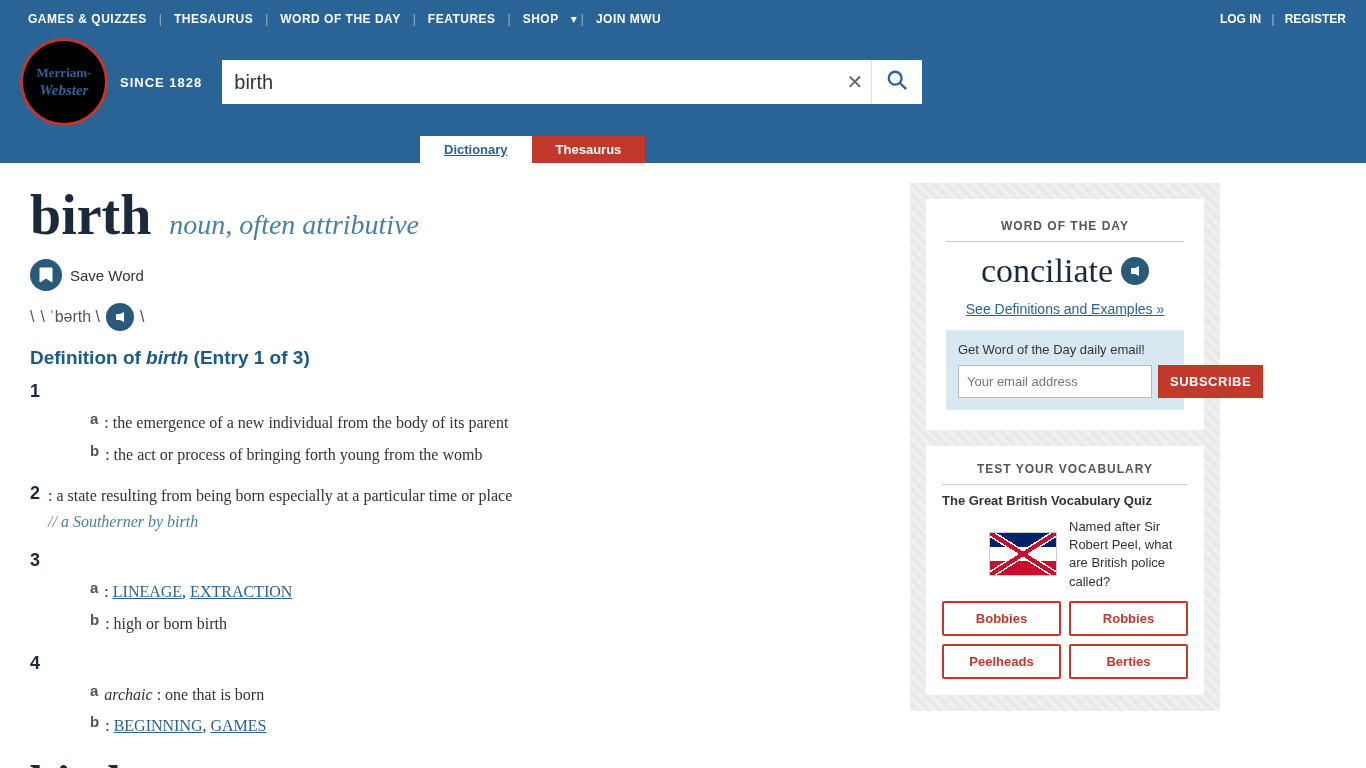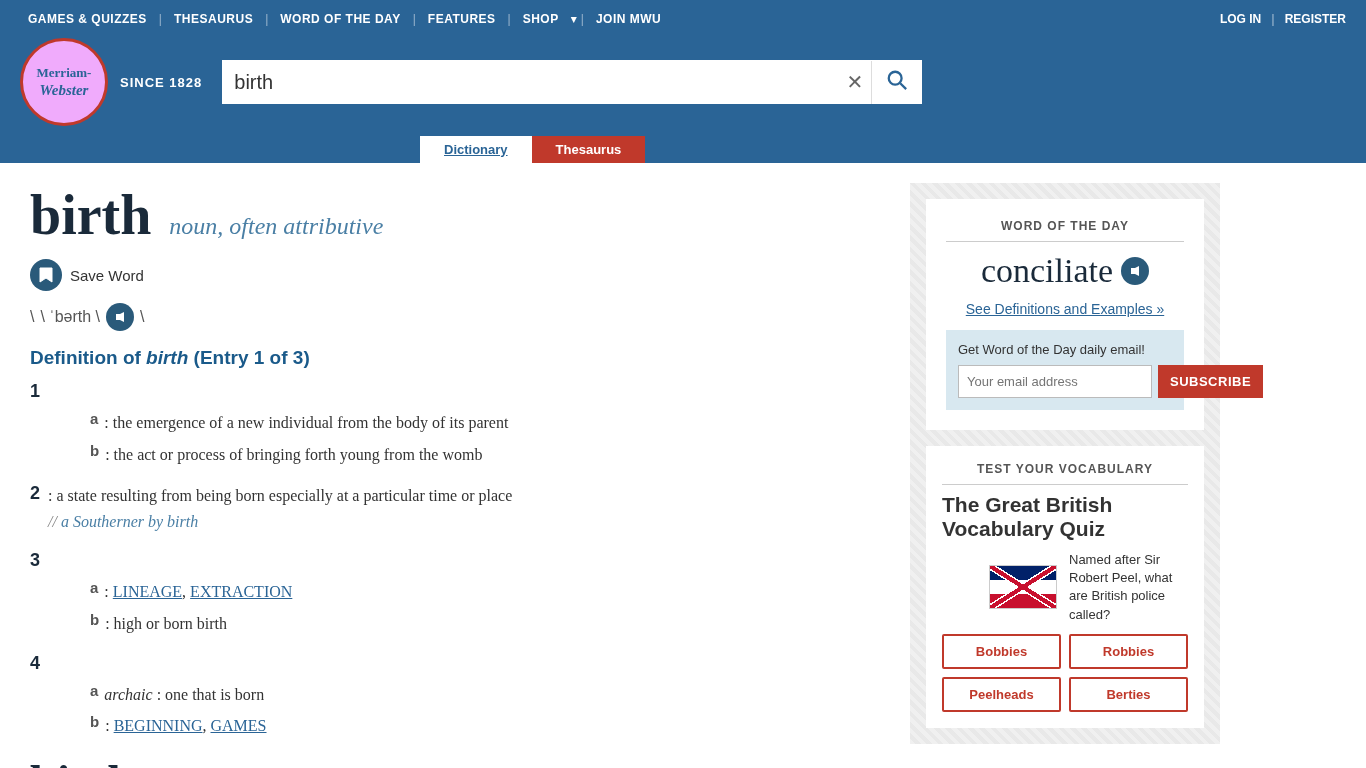--- a/index.html
+++ b/index.html
@@ -50,21 +50,21 @@
     }
     .logo-container {
       display: flex;
       align-items: center;
       gap: 12px;
     }
     .logo-circle {
       width: 88px;
       height: 88px;
       border-radius: 50%;
-      background: #f0abfc;
+      background: #000000;
       border: 3px solid #c0392b;
       display: flex;
       flex-direction: column;
       align-items: center;
       justify-content: center;
       color: #2a6496;
       font-weight: bold;
       font-size: 16px;
       line-height: 1.2;
       font-family: Georgia, serif;
@@ -154,21 +154,21 @@
     }
 
     .word-title {
       font-size: 56px;
       font-weight: bold;
       color: #1a2a3a;
       font-family: Georgia, serif;
       display: inline;
     }
     .word-pos {
-      font-size: 24px;
+      font-size: 28px;
       color: #4a7fa5;
       font-family: Georgia, serif;
       font-style: italic;
       margin-left: 14px;
       margin-top: 20px;
     }
 
     .save-word {
       display: flex;
       align-items: center;
@@ -399,21 +399,21 @@
       text-align: center;
       text-transform: uppercase;
     }
     .vocab-divider {
       border: none;
       border-top: 1px solid #ccc;
       margin: 8px 0;
     }
     .vocab-quiz-title {
       font-family: Arial, sans-serif;
-      font-size: 21px;
+      font-size: 13px;
       font-weight: bold;
       color: #333;
       margin: 8px 0;
     }
     .flag-row {
       display: flex;
       align-items: center;
       gap: 12px;
       margin: 10px 0;
       padding-left: 47px;

